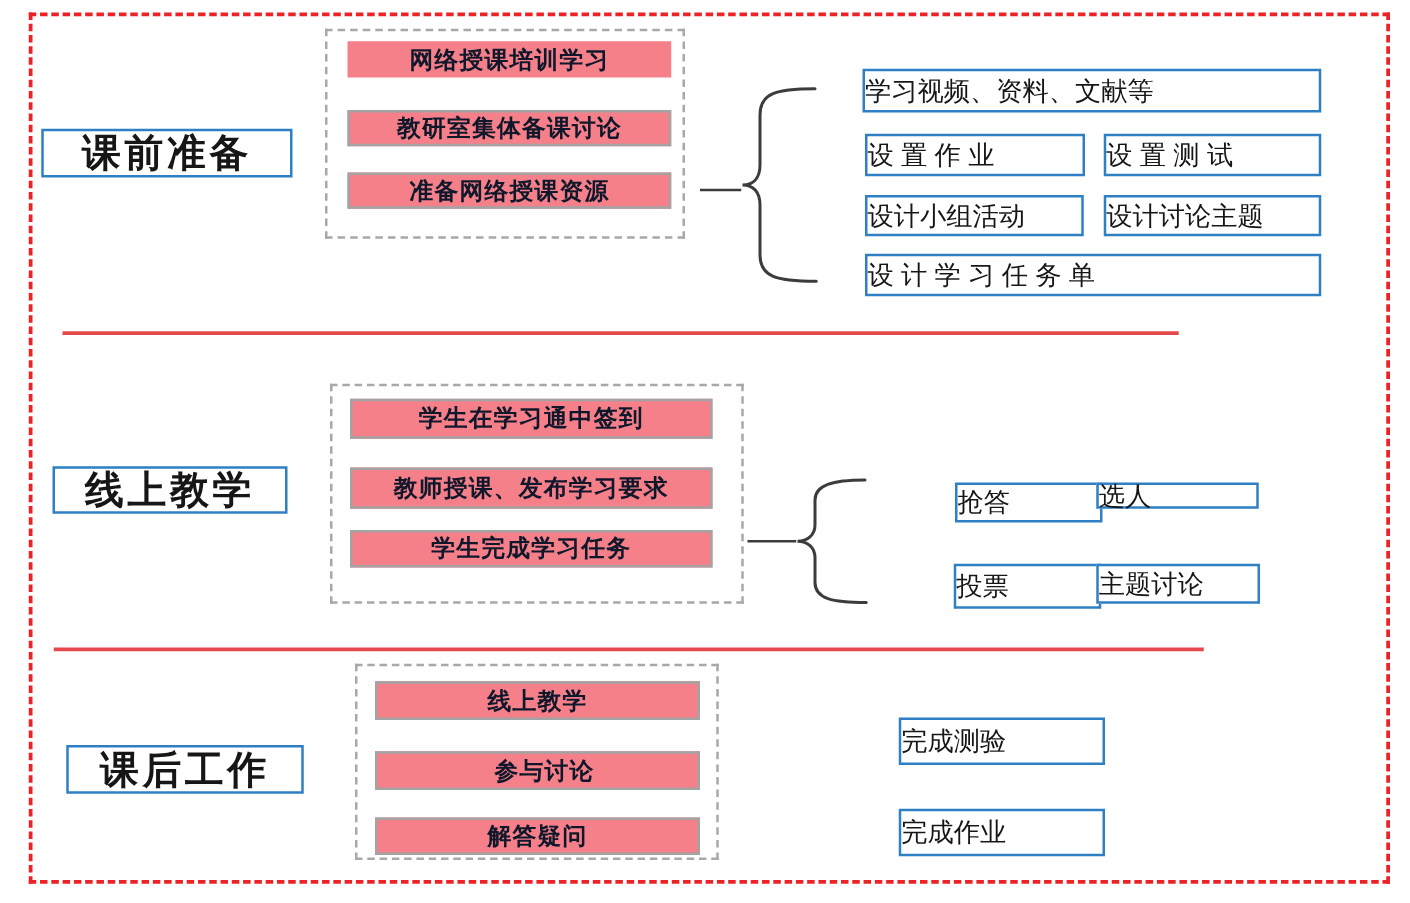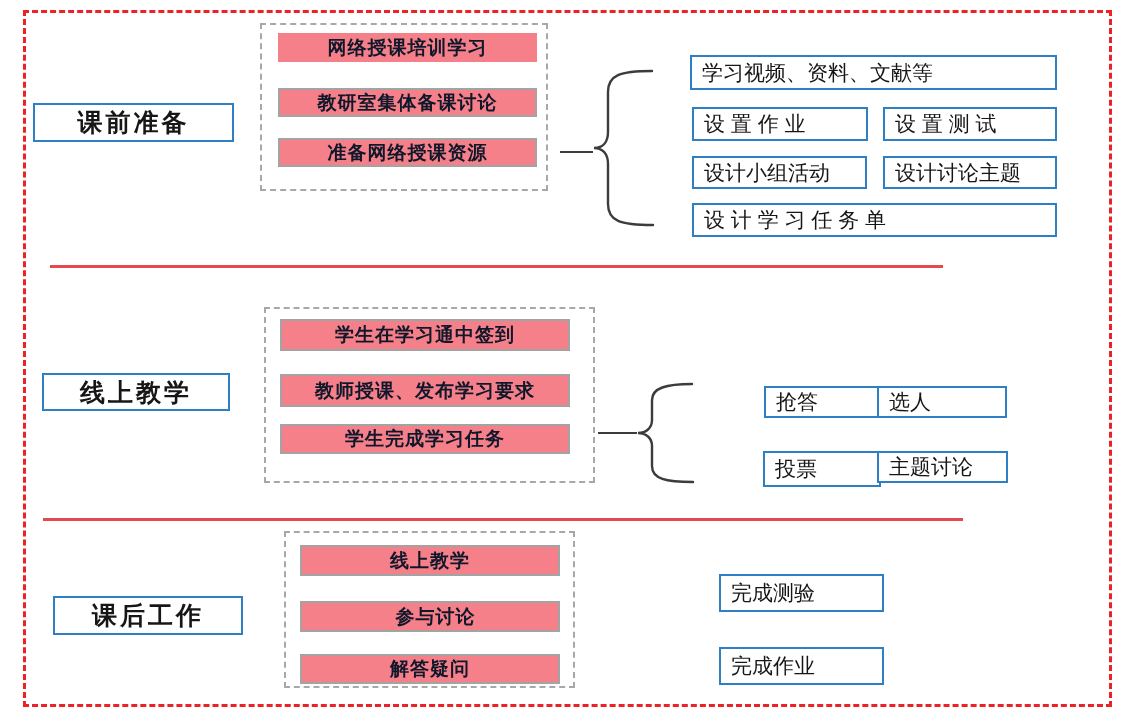--- a/index.html
+++ b/index.html
@@ -6,32 +6,32 @@
   .canvas{
     position:relative;width:1128px;height:722px;background:#fff;overflow:hidden;
     font-family:"Liberation Sans","DejaVu Sans",sans-serif;
   }
   .abs{position:absolute;box-sizing:border-box;}
   .outer-border{border:3px dashed var(--red);}
   .divider{background:var(--divider);height:3px;}
   .stage-label{
     border:2px solid var(--blue);background:#fff;color:var(--ink);
     display:flex;align-items:center;justify-content:center;
-    font-size:25px;font-weight:bold;letter-spacing:3px;
+    font-size:31px;font-weight:bold;letter-spacing:3px;
   }
   .dashed-group{border:2px dashed var(--graydash);background:#fff;}
   .pink-step{
     background:var(--pink);border:2px solid var(--grayborder);color:#0f172a;
     display:flex;align-items:center;justify-content:center;
     font-size:19px;font-weight:bold;letter-spacing:1px;
   }
   .pink-step.noborder{border:none;}
   .blue-box{
     border:2px solid var(--blue);background:#fff;color:var(--ink);
-    display:flex;align-items:center;font-size:21px;padding-left:10px;
+    display:flex;align-items:center;font-size:21px;
   }
   .connector{background:var(--brace);height:2px;}
   svg.brace{overflow:visible;}
   svg.brace path{fill:none;stroke:var(--brace);stroke-width:2.4;stroke-linecap:round;}
 </style>
 </head>
 <body>
 
 <div class="canvas">
 
@@ -98,21 +98,21 @@
 
   <div class="abs connector" style="left:598px;top:432px;width:39px;"></div>
 
   <svg class="abs brace" style="left:636px;top:380px;" width="60" height="106" viewBox="0 0 60 106">
     <path d="M 56 4 C 30 4 16 8 16 20 L 16 40 C 16 48 10 53 2 53 C 10 53 16 58 16 66 L 16 86 C 16 99 30 102 57 102"></path>
   </svg>
 
   <div class="abs blue-box" style="left:720px;top:386px;width:118px;height:32px;margin-left:44px;">
     <span>抢答</span>
   </div>
-  <div class="abs blue-box" style="left:877px;top:386px;width:130px;height:32px;">
+  <div class="abs blue-box" style="left:877px;top:386px;width:130px;height:21px;">
     <span>选人</span>
   </div>
   <div class="abs blue-box" style="left:720px;top:451px;width:118px;height:36px;margin-left:43px;">
     <span>投票</span>
   </div>
   <div class="abs blue-box" style="left:877px;top:451px;width:131px;height:32px;">
     <span>主题讨论</span>
   </div>
 
   <div class="abs divider" style="left:43px;top:518px;width:920px;"></div>

